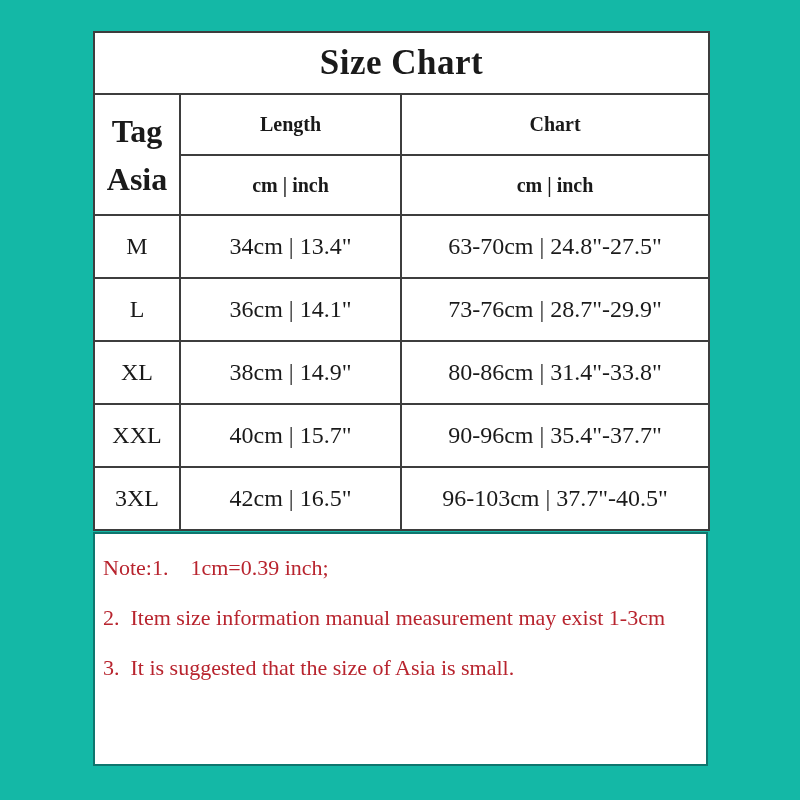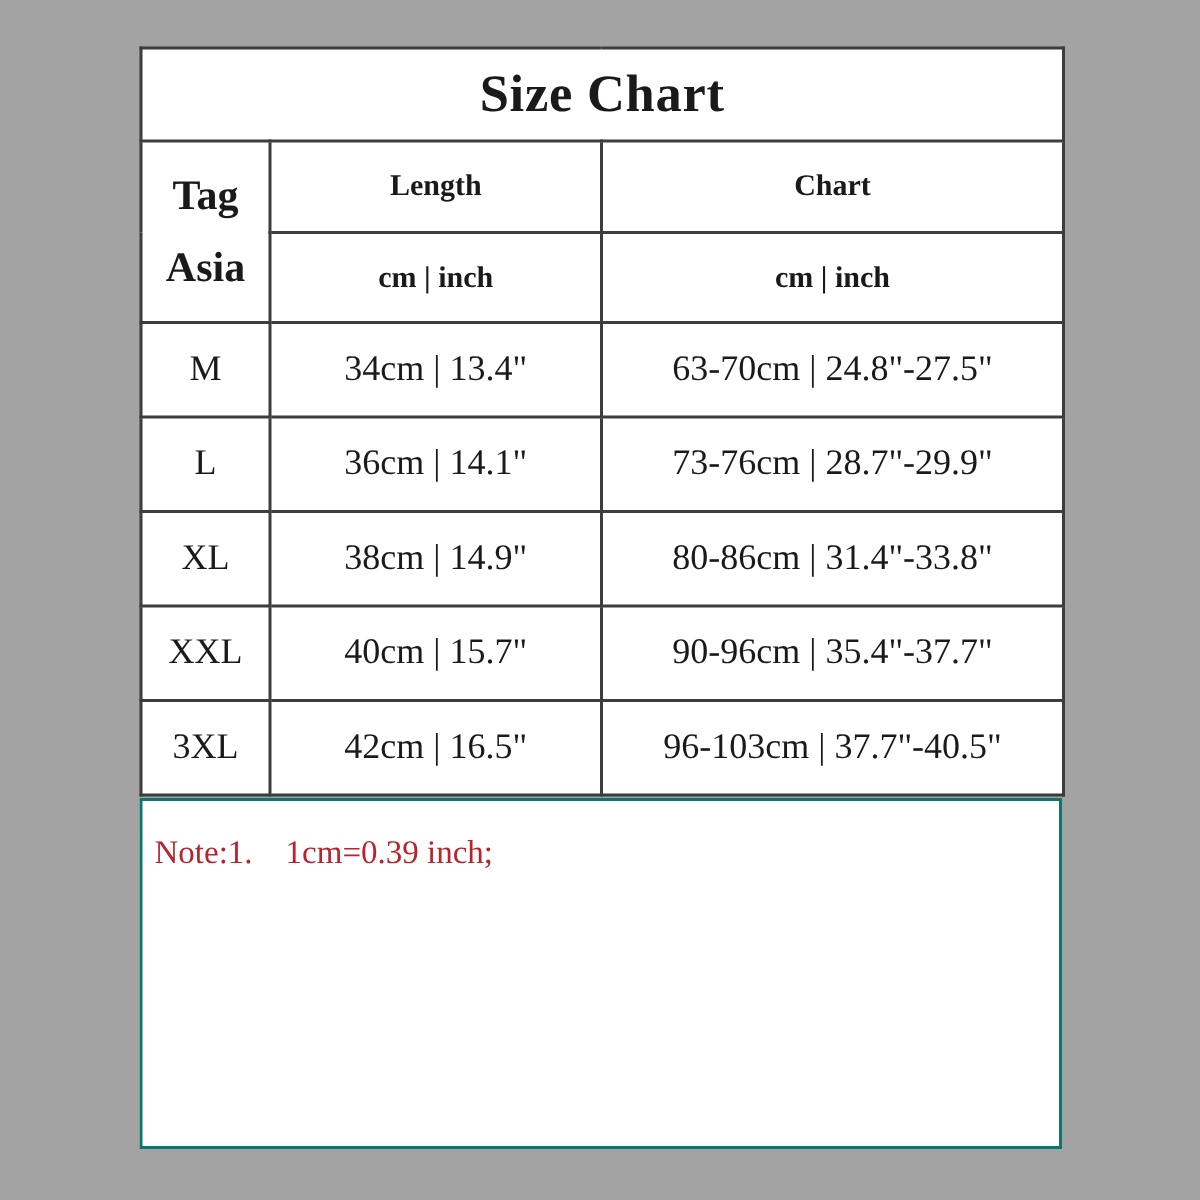--- a/index.html
+++ b/index.html
@@ -8,21 +8,21 @@
     background: #ffffff;
     width: 800px;
     height: 800px;
     font-family: "Liberation Serif", "DejaVu Serif", serif;
     color: #1a1a1a;
   }
   .canvas {
     position: relative;
     width: 800px;
     height: 800px;
-    background: #a3a3a3;
+    background: #14b8a6;
     overflow: hidden;
   }
   .chart-wrap {
     position: absolute;
     left: 93px;
     top: 31px;
     width: 615px;
   }
   table.size-table {
     border-collapse: collapse;
@@ -46,21 +46,21 @@
     font-weight: bold;
     letter-spacing: 0.5px;
   }
   .hdr-row1 td { height: 59px; }
   .hdr-row2 td { height: 58px; }
   .hdr {
     font-size: 20px;
     font-weight: bold;
   }
   .tag-cell {
-    font-size: 28px;
+    font-size: 32px;
     font-weight: bold;
     line-height: 48px;
     margin-left: 34px;
   }
   .data-row td {
     height: 61px;
     font-size: 24px;
   }
   .size-col { font-size: 24px; }
 
@@ -132,16 +132,18 @@
         <tr class="data-row">
           <td class="size-col">3XL</td>
           <td>42cm | 16.5"</td>
           <td>96-103cm | 37.7"-40.5"</td>
         </tr>
       </tbody>
     </table>
 
     <div class="notes-box">
       <p class="note-line">Note:1.    1cm=0.39 inch;</p>
+      <p class="note-line">2.  Item size information manual measurement may exist 1-3cm</p>
+      <p class="note-line">3.  It is suggested that the size of Asia is small.</p>
     </div>
 
   </div>
 </div>
 
 </body></html>

